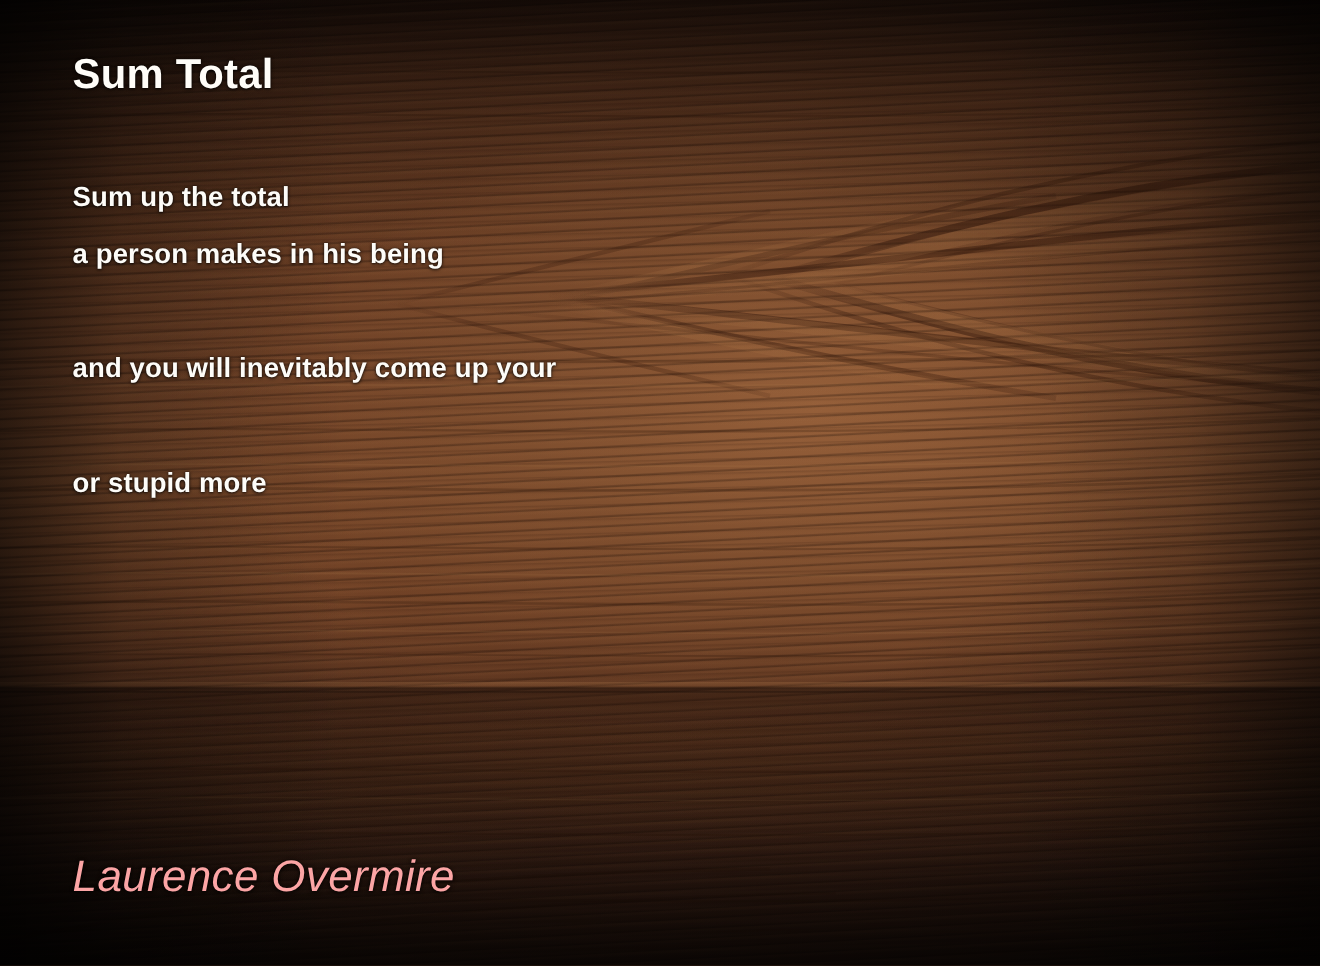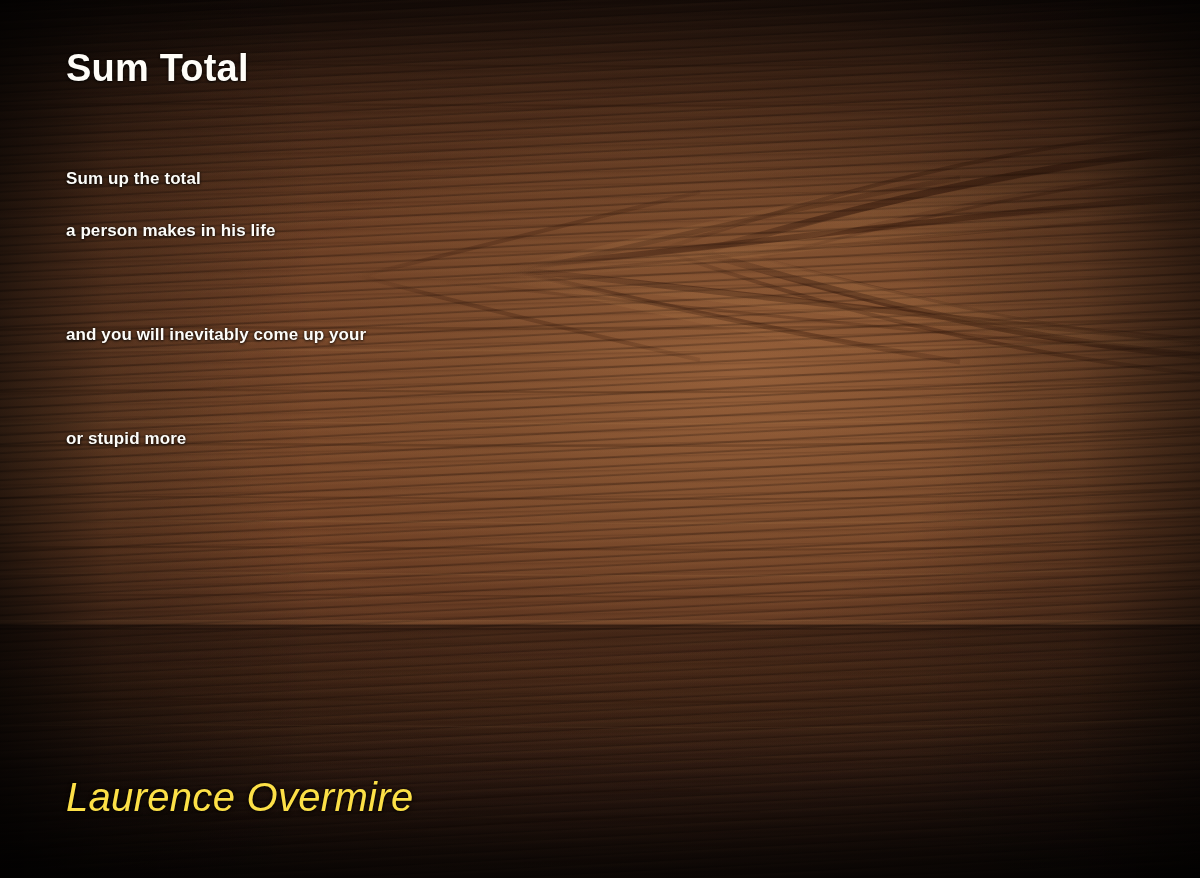--- a/index.html
+++ b/index.html
@@ -158,21 +158,21 @@
   }
 
   .poem-body {
     position: absolute;
     left: 66px;
     top: 153px;
     width: 1060px;
   }
 
   .poem-line {
-    font-size: 17px;
+    font-size: 25px;
     font-weight: bold;
     color: #fdfcf8;
     line-height: 52px;
     height: 52px;
     letter-spacing: 0.1px;
     white-space: pre;
     text-shadow: 0 1px 3px rgba(0,0,0,0.78), 0 0 2px rgba(0,0,0,0.50);
   }
 
   .poem-line.blank {
@@ -180,21 +180,21 @@
     text-shadow: none;
   }
 
   .author-signature {
     position: absolute;
     left: 66px;
     top: 775px;
     font-size: 40px;
     font-style: italic;
     font-weight: normal;
-    color: #fde047;
+    color: #fca5a5;
     letter-spacing: 0.3px;
     white-space: nowrap;
     text-shadow: 0 1px 4px rgba(0,0,0,0.80), 0 0 2px rgba(0,0,0,0.55);
   }
 </style>
 </head>
 <body>
 
 <div class="poster">
 
@@ -270,21 +270,21 @@
   <div class="lower-plank"></div>
   <div class="vignette"></div>
   <div class="edge-shade"></div>
 
   <div class="content">
 
     <div class="poem-title">Sum Total</div>
 
     <div class="poem-body">
       <div class="poem-line">Sum up the total</div>
-      <div class="poem-line">a person makes in his life</div>
+      <div class="poem-line">a person makes in his being</div>
       <div class="poem-line blank"></div>
       <div class="poem-line">and you will inevitably come up your</div>
       <div class="poem-line blank"></div>
       <div class="poem-line">or stupid more</div>
       <div class="poem-line blank"></div>
     </div>
 
     <div class="author-signature">Laurence Overmire</div>
 
   </div>

